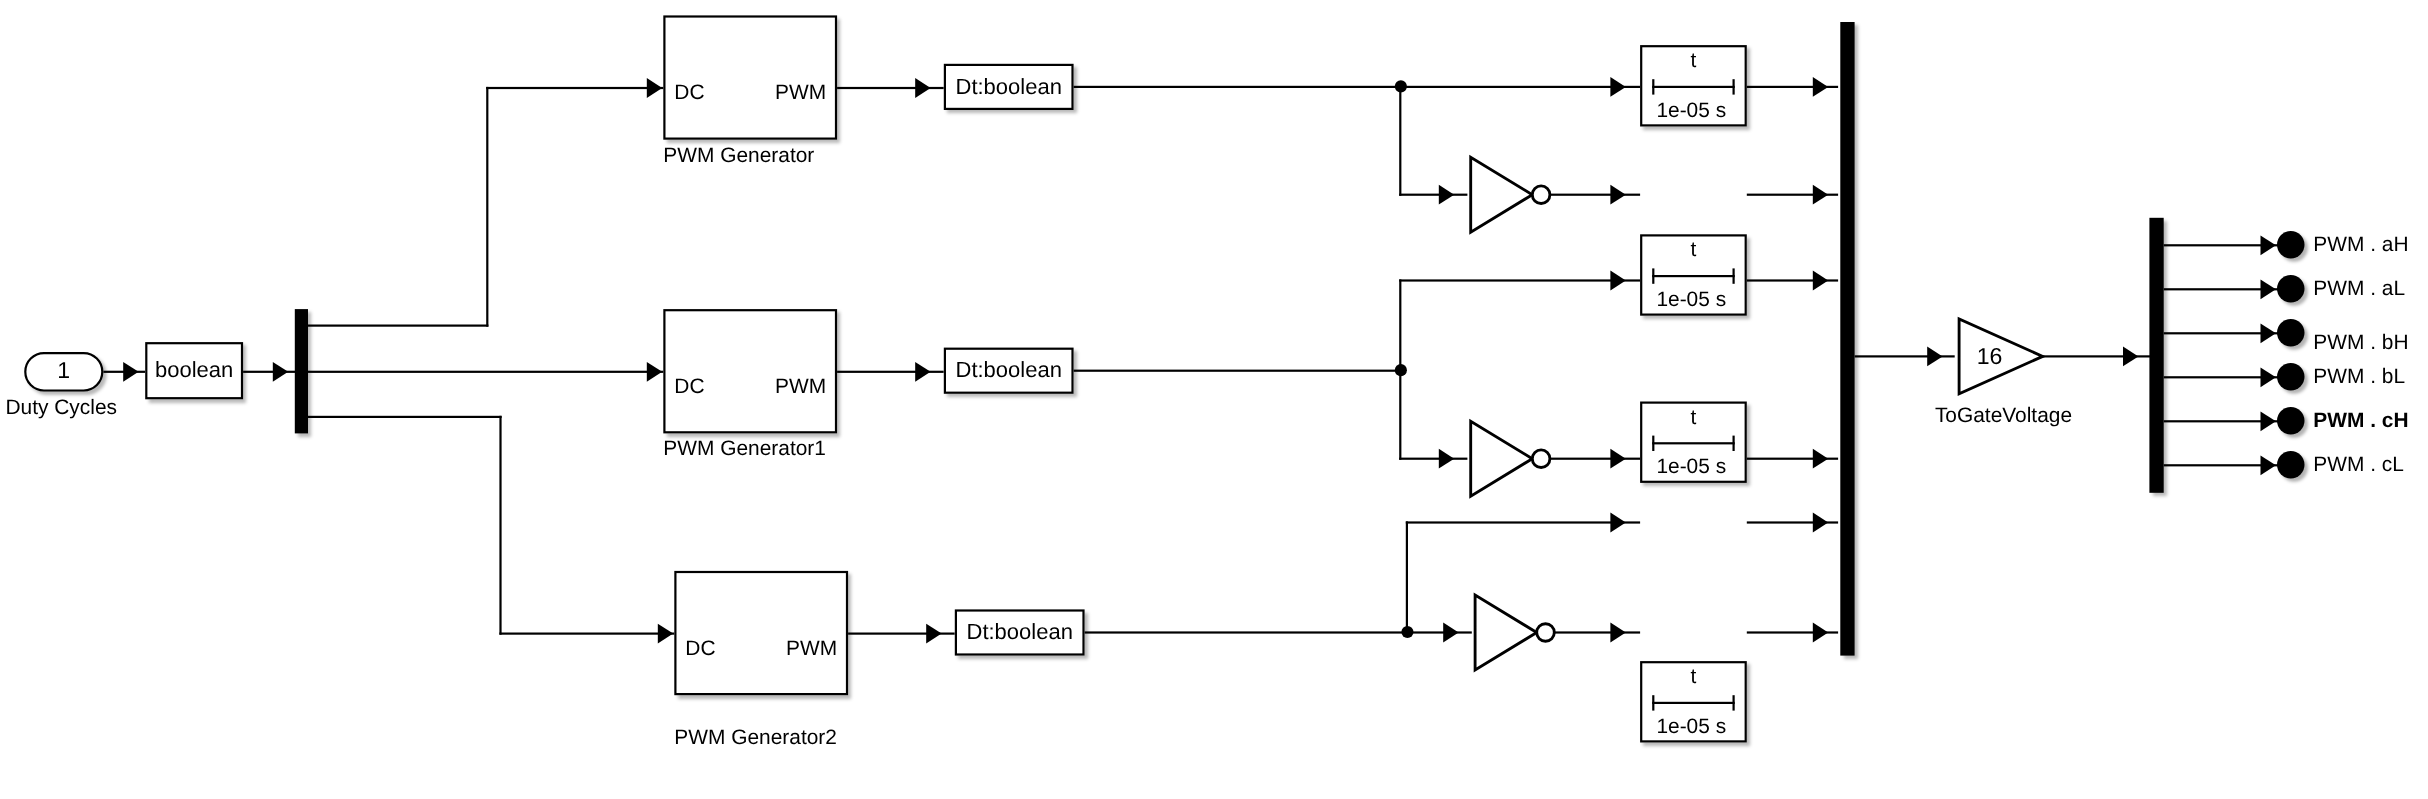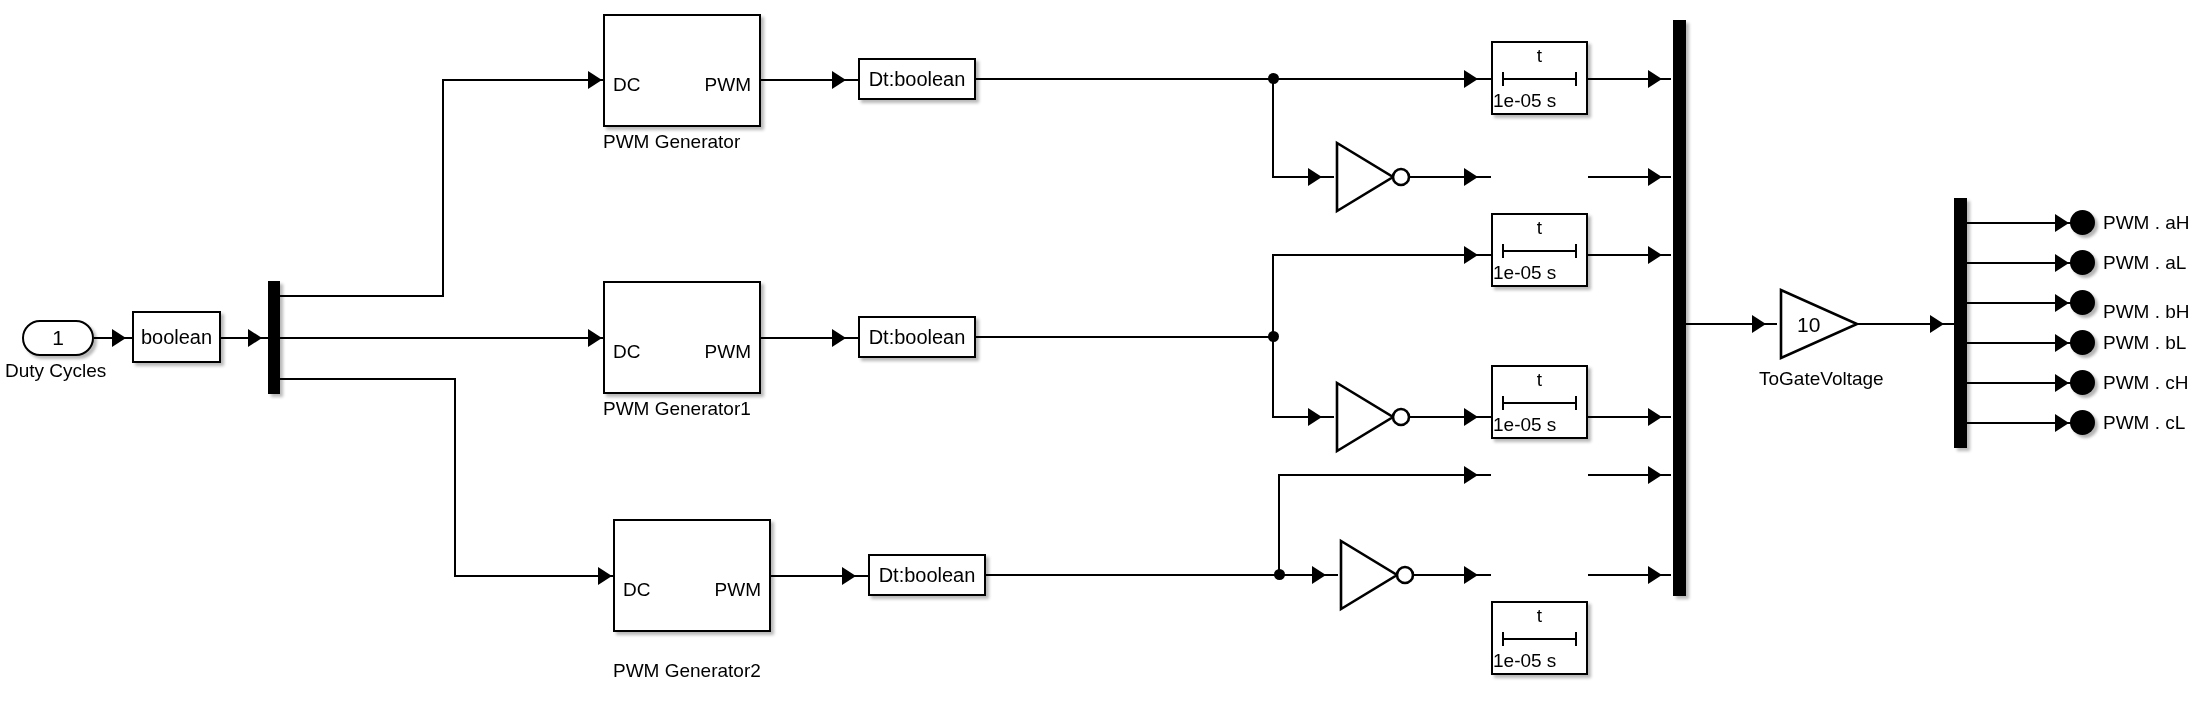--- a/index.html
+++ b/index.html
@@ -30,21 +30,21 @@
   .outdot{position:absolute;border-radius:50%;background:#000;
           box-shadow:3px 3px 3px rgba(0,0,0,0.3);}
 
   .gen-in{position:absolute;font-size:19px;left:8px;}
   .gen-out{position:absolute;font-size:19px;right:8px;}
 
   .dtb{display:flex;align-items:center;justify-content:center;font-size:20px;}
 
   .delay{position:relative;}
   .delay .t{position:absolute;top:2px;left:0;right:0;text-align:center;font-size:19px;}
-  .delay .val{position:absolute;bottom:1px;left:0;right:4px;font-size:19px;}
+  .delay .val{position:absolute;bottom:1px;left:0;right:4px;text-align:center;font-size:19px;}
   .delay .rule{position:absolute;left:9px;right:9px;top:50%;height:2px;background:#000;}
   .delay .tick{position:absolute;width:2px;height:14px;background:#000;top:calc(50% - 6px);}
   .delay .tick.l{left:9px;}
   .delay .tick.r{right:9px;}
 
   .tri{position:absolute;}
   .tri svg{display:block;overflow:visible;}
   .gain-val{position:absolute;font-size:21px;}
 </style>
 </head>
@@ -232,21 +232,21 @@
   <div class="bar" style="left:1673px;top:20px;width:13px;height:576px;"></div>
 
   <div class="wire h" style="left:1686px;top:323px;width:91px;"></div>
   <div class="arrow" style="left:1752px;top:315px;"></div>
 
   <div class="tri" style="left:1779px;top:288px;">
     <svg width="94" height="72" viewBox="0 0 94 72">
       <polygon points="2,2 2,70 78,36" fill="#ffffff" stroke="#000" stroke-width="2.6"></polygon>
     </svg>
   </div>
-  <div class="gain-val" style="left:1797px;top:313px;">10</div>
+  <div class="gain-val" style="left:1797px;top:313px;">16</div>
   <div class="blk-label" style="left:1759px;top:368px;">ToGateVoltage</div>
 
   <div class="wire h" style="left:1856px;top:323px;width:99px;"></div>
   <div class="arrow" style="left:1930px;top:315px;"></div>
 
   <div class="bar" style="left:1954px;top:198px;width:13px;height:250px;"></div>
 
   <div class="wire h" style="left:1967px;top:222px;width:105px;"></div>
   <div class="arrow" style="left:2055px;top:214px;"></div>
   <div class="outdot" style="left:2070px;top:210px;width:25px;height:25px;"></div>
@@ -263,20 +263,20 @@
   <div class="port-name" style="left:2103px;top:301px;">PWM . bH</div>
 
   <div class="wire h" style="left:1967px;top:342px;width:105px;"></div>
   <div class="arrow" style="left:2055px;top:334px;"></div>
   <div class="outdot" style="left:2070px;top:330px;width:25px;height:25px;"></div>
   <div class="port-name" style="left:2103px;top:332px;">PWM . bL</div>
 
   <div class="wire h" style="left:1967px;top:382px;width:105px;"></div>
   <div class="arrow" style="left:2055px;top:374px;"></div>
   <div class="outdot" style="left:2070px;top:370px;width:25px;height:25px;"></div>
-  <div class="port-name" style="left:2103px;top:372px;">PWM . cH</div>
+  <div class="port-name" style="left:2103px;top:372px;font-weight:bold;">PWM . cH</div>
 
   <div class="wire h" style="left:1967px;top:422px;width:105px;"></div>
   <div class="arrow" style="left:2055px;top:414px;"></div>
   <div class="outdot" style="left:2070px;top:410px;width:25px;height:25px;"></div>
   <div class="port-name" style="left:2103px;top:412px;">PWM . cL</div>
 
 </div>
 
 </body></html>

